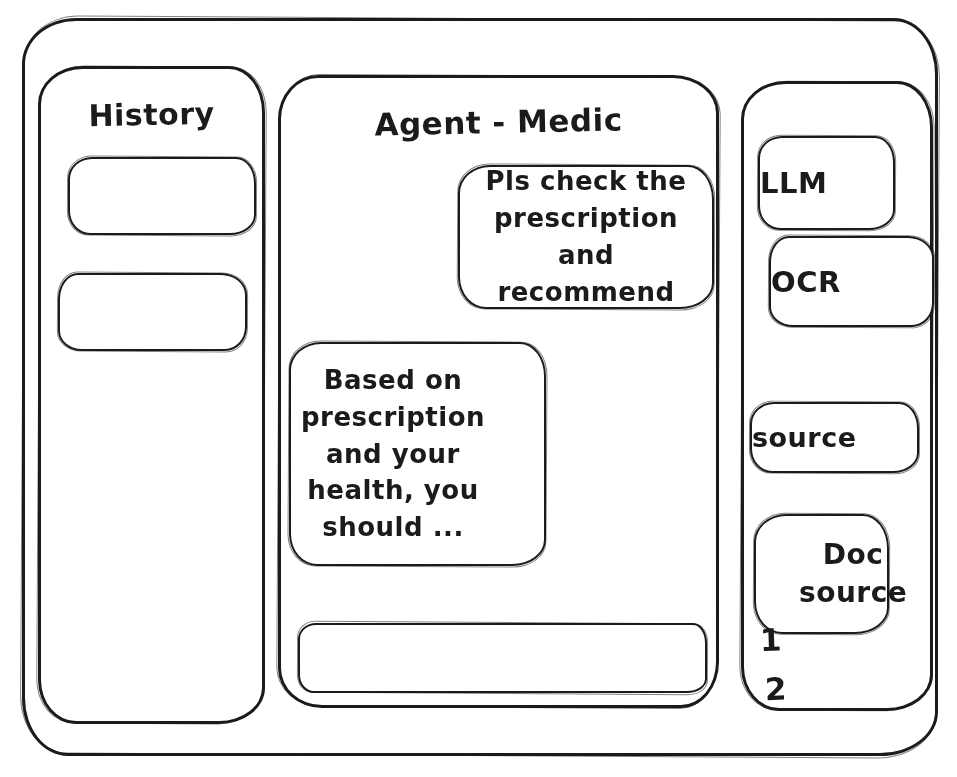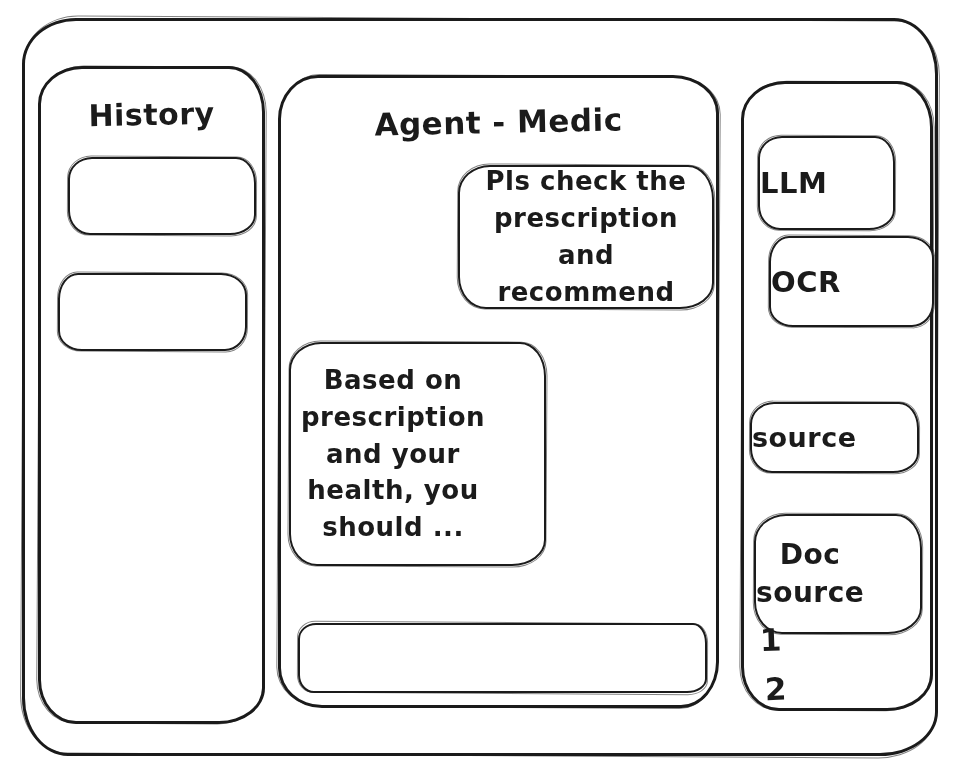--- a/index.html
+++ b/index.html
@@ -136,21 +136,21 @@
       </div>
 
       <div class="sketch thin r-box2 center-text tool-btn" style="left:25px; top:152px; width:165px; height:91px;">
         <span class="hand">OCR</span>
       </div>
 
       <div class="sketch thin r-box center-text tool-btn" style="left:6px; top:318px; width:169px; height:71px;">
         <span class="hand" style="font-size:27px;">source</span>
       </div>
 
-      <div class="sketch thin r-bubble center-text tool-btn" style="left:10px; top:430px; width:168px; height:120px;">
+      <div class="sketch thin r-bubble center-text tool-btn" style="left:10px; top:430px; width:135px; height:120px;padding-left:43px;">
         <span class="hand pre" style="font-size:28px; line-height:1.35;">Doc
 source</span>
       </div>
 
       <div class="doc-num" style="left:16px; top:541px;">
         <span>1</span>
       </div>
       <div class="doc-num" style="left:21px; top:590px;">
         <span>2</span>
       </div>

